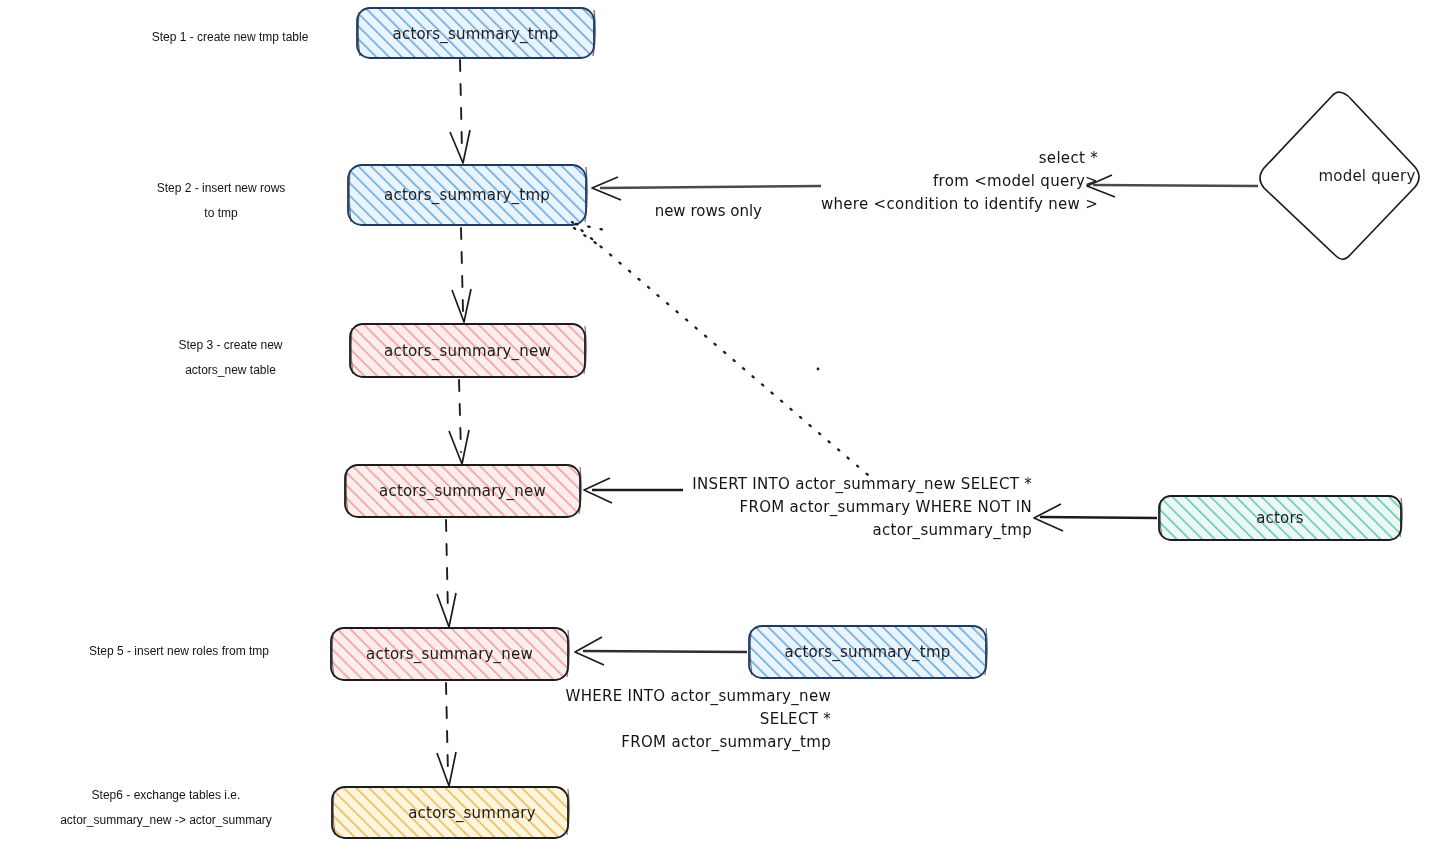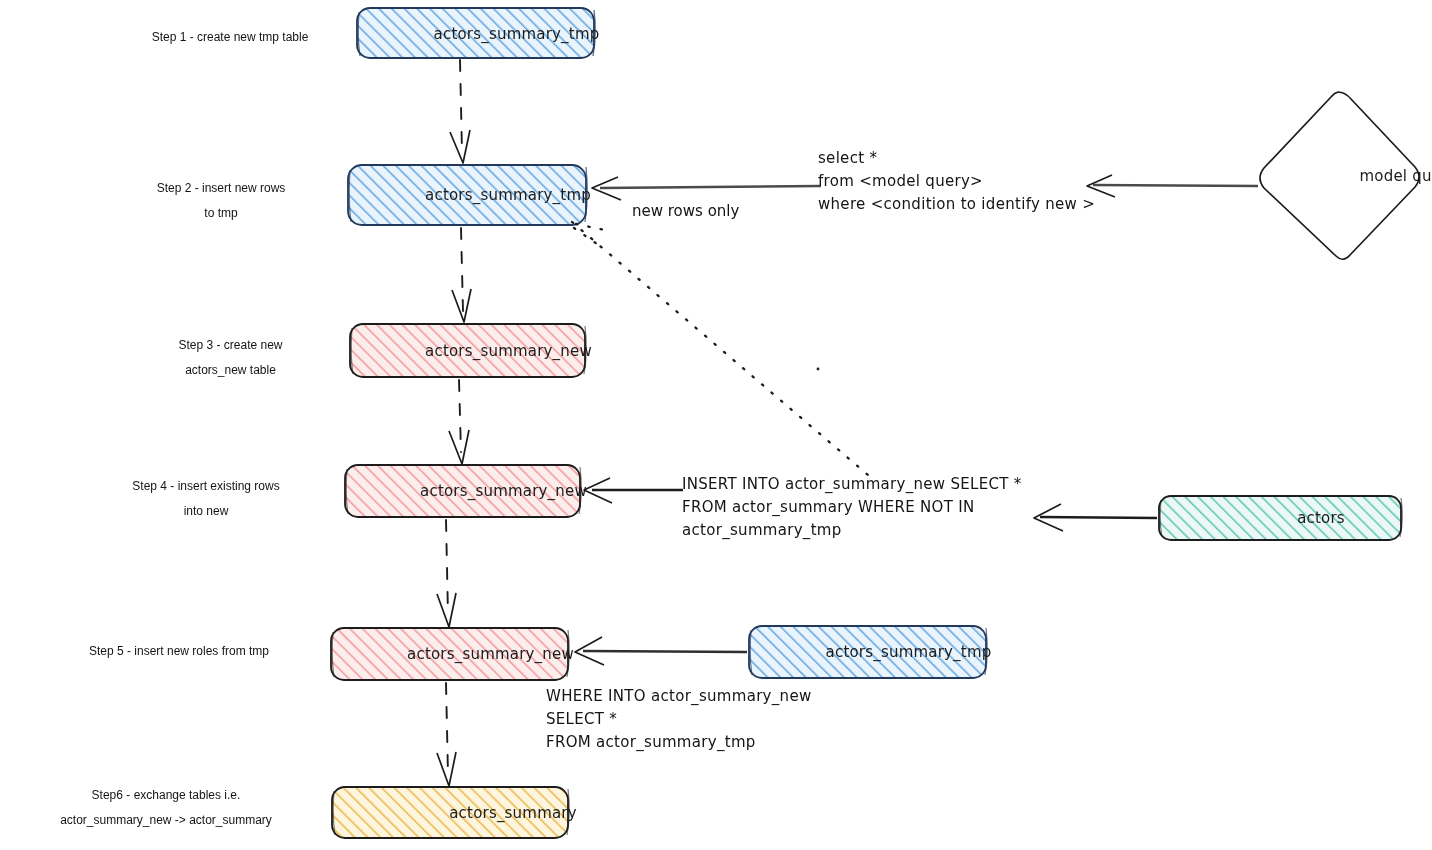--- a/index.html
+++ b/index.html
@@ -23,37 +23,36 @@
   }
   .node-label {
     position: absolute;
     text-align: center;
     color: #1c1c1c;
     font-size: 15px;
     letter-spacing: 0.2px;
     white-space: nowrap;
     pointer-events: none;
     font-family: "DejaVu Sans", sans-serif;
-    margin-left: 41px;
   }
   .step-label {
     position: absolute;
     color: #141414;
     font-size: 12px;
     line-height: 25px;
     text-align: center;
     white-space: pre;
     font-family: Liberation Sans, sans-serif;
   }
   .edge-label {
     position: absolute;
     color: #141414;
     font-size: 15px;
     line-height: 23px;
-    text-align: left;
+    text-align: right;
     white-space: pre;
     font-family: "DejaVu Sans", sans-serif;
   }
   .edge-label.mono {
     font-family: "DejaVu Sans", sans-serif;
     letter-spacing: 0.3px;
   }
 </style>
 </head>
 <body>
@@ -177,22 +176,20 @@
   </svg>
 
   <div class="step-label" style="left:105px; top:25px; width:250px;">Step 1 - create new tmp table</div>
 
   <div class="step-label" style="left:104px; top:176px; width:234px;text-align:center;">Step 2 - insert new rows
 to tmp</div>
 
   <div class="step-label" style="left:123px; top:333px; width:215px;">Step 3 - create new
 actors_new table</div>
 
-  <div class="step-label" style="left:76px; top:474px; width:260px;">Step 4 - insert existing rows
-into new</div>
 
   <div class="step-label" style="left:38px; top:639px; width:282px;">Step 5 - insert new roles from tmp</div>
 
   <div class="step-label" style="left:8px; top:783px; width:316px;">Step6 - exchange tables i.e.
 actor_summary_new -&gt; actor_summary</div>
 
   <div class="node-label" style="left:357px; top:25px; width:237px;">actors_summary_tmp</div>
 
   <div class="node-label" style="left:348px; top:186px; width:238px;">actors_summary_tmp</div>
 

